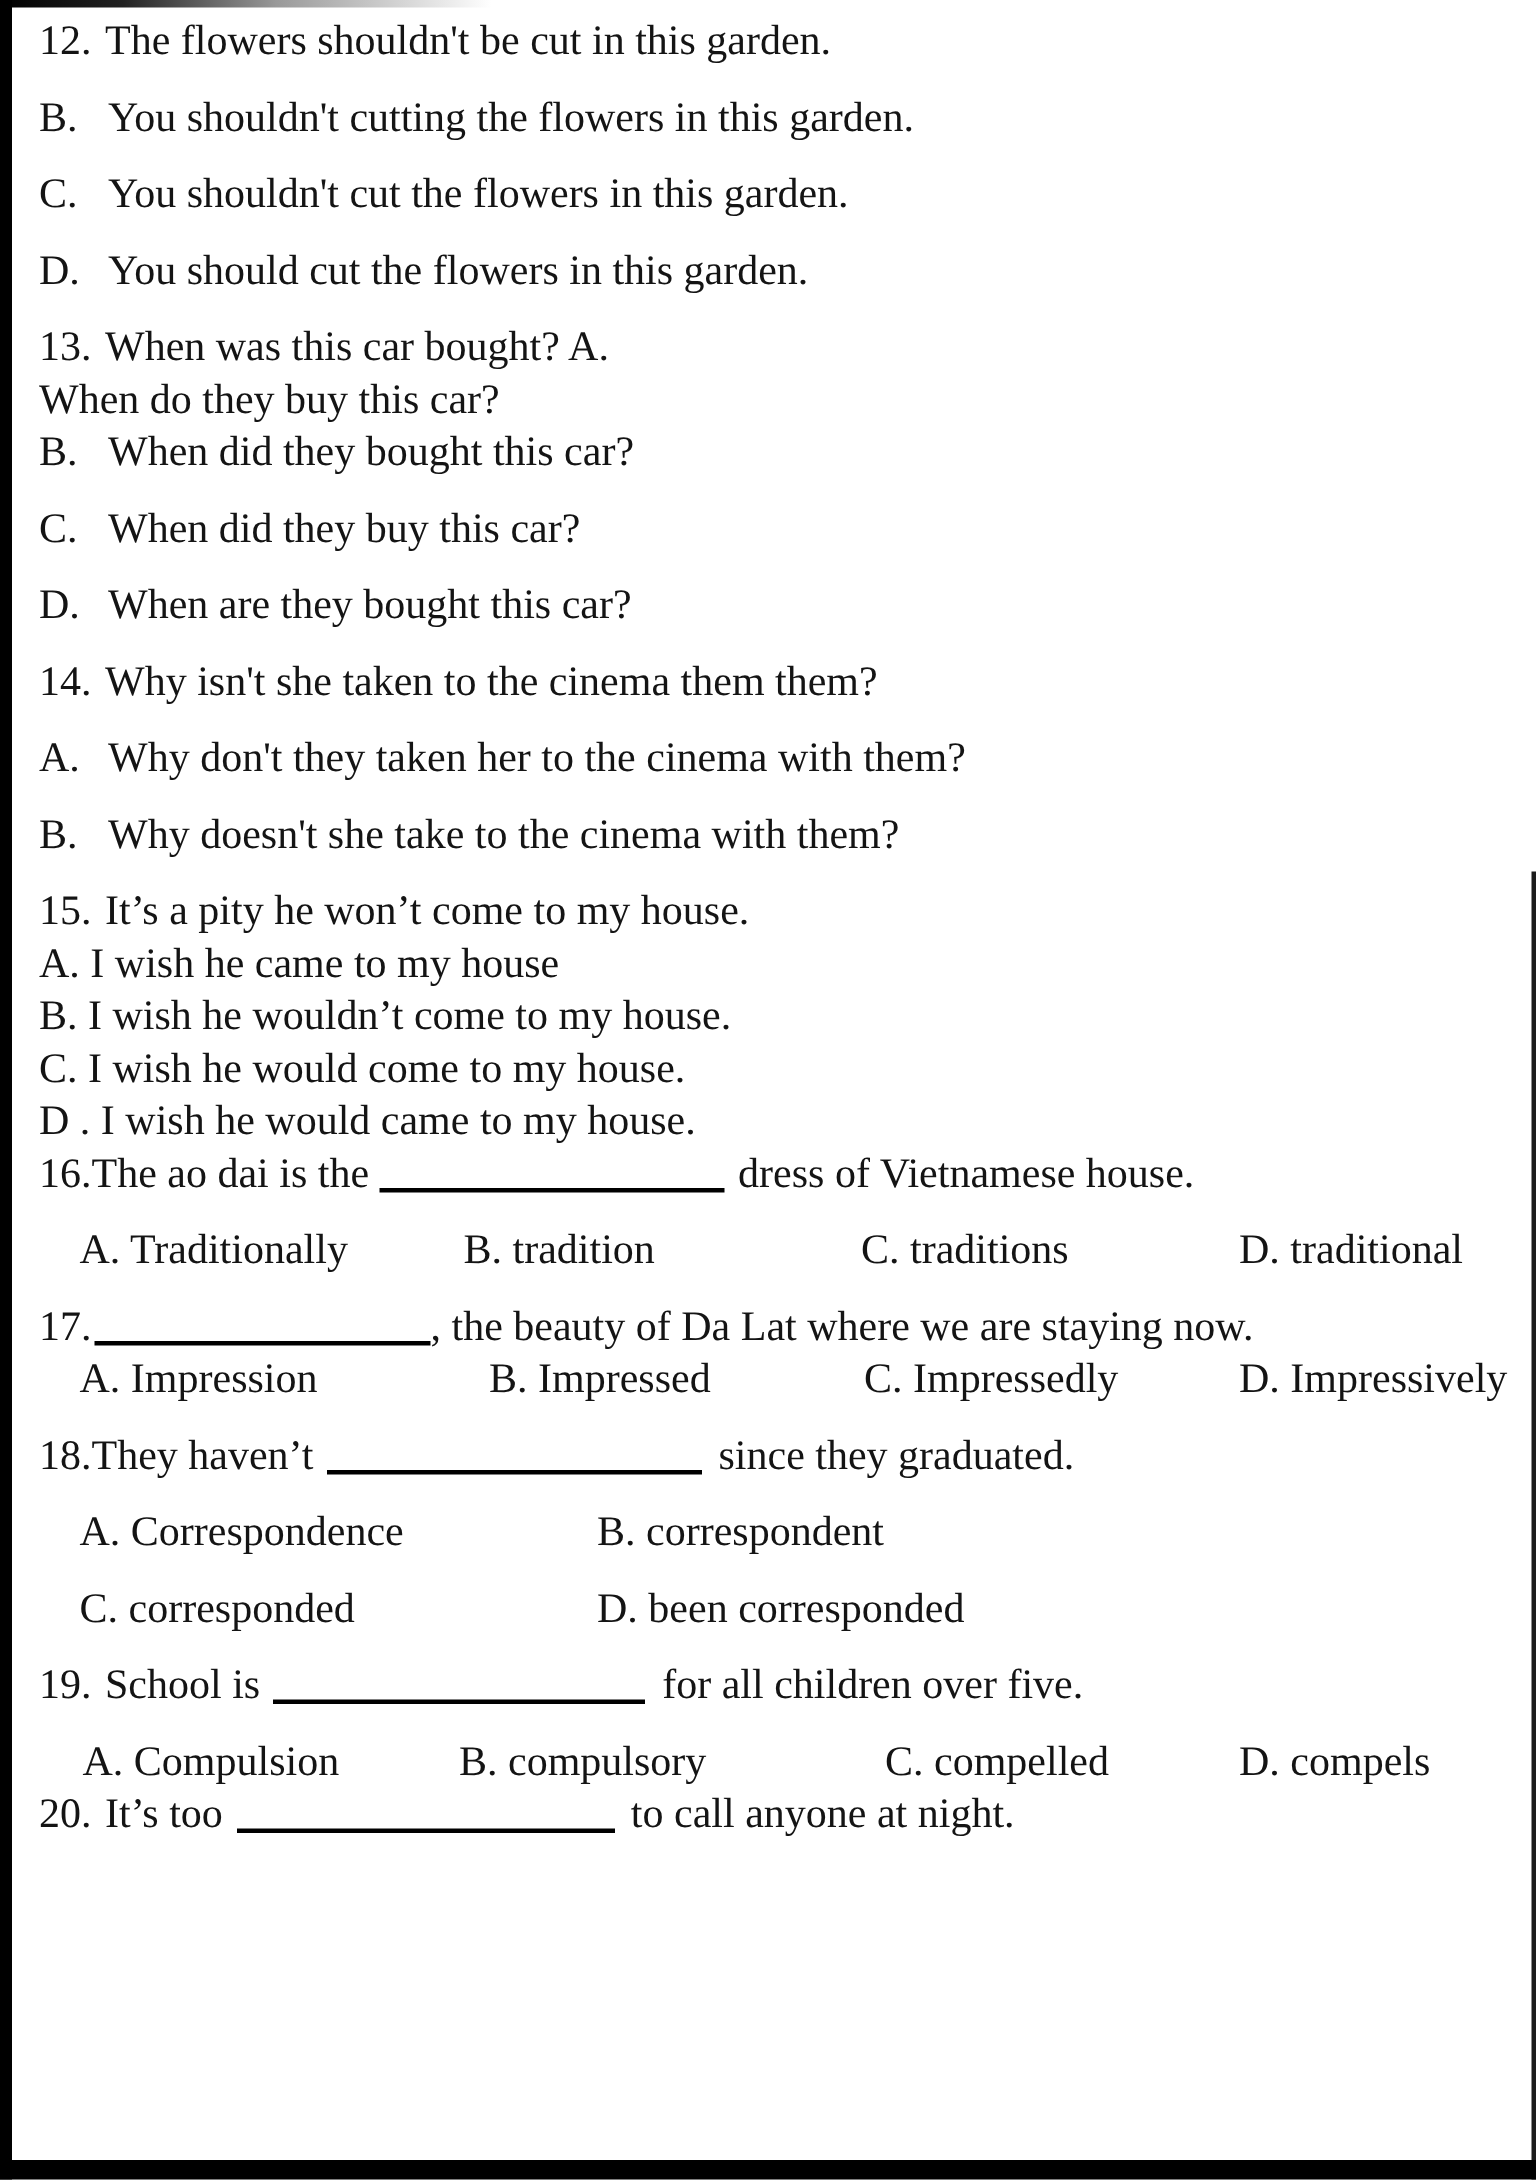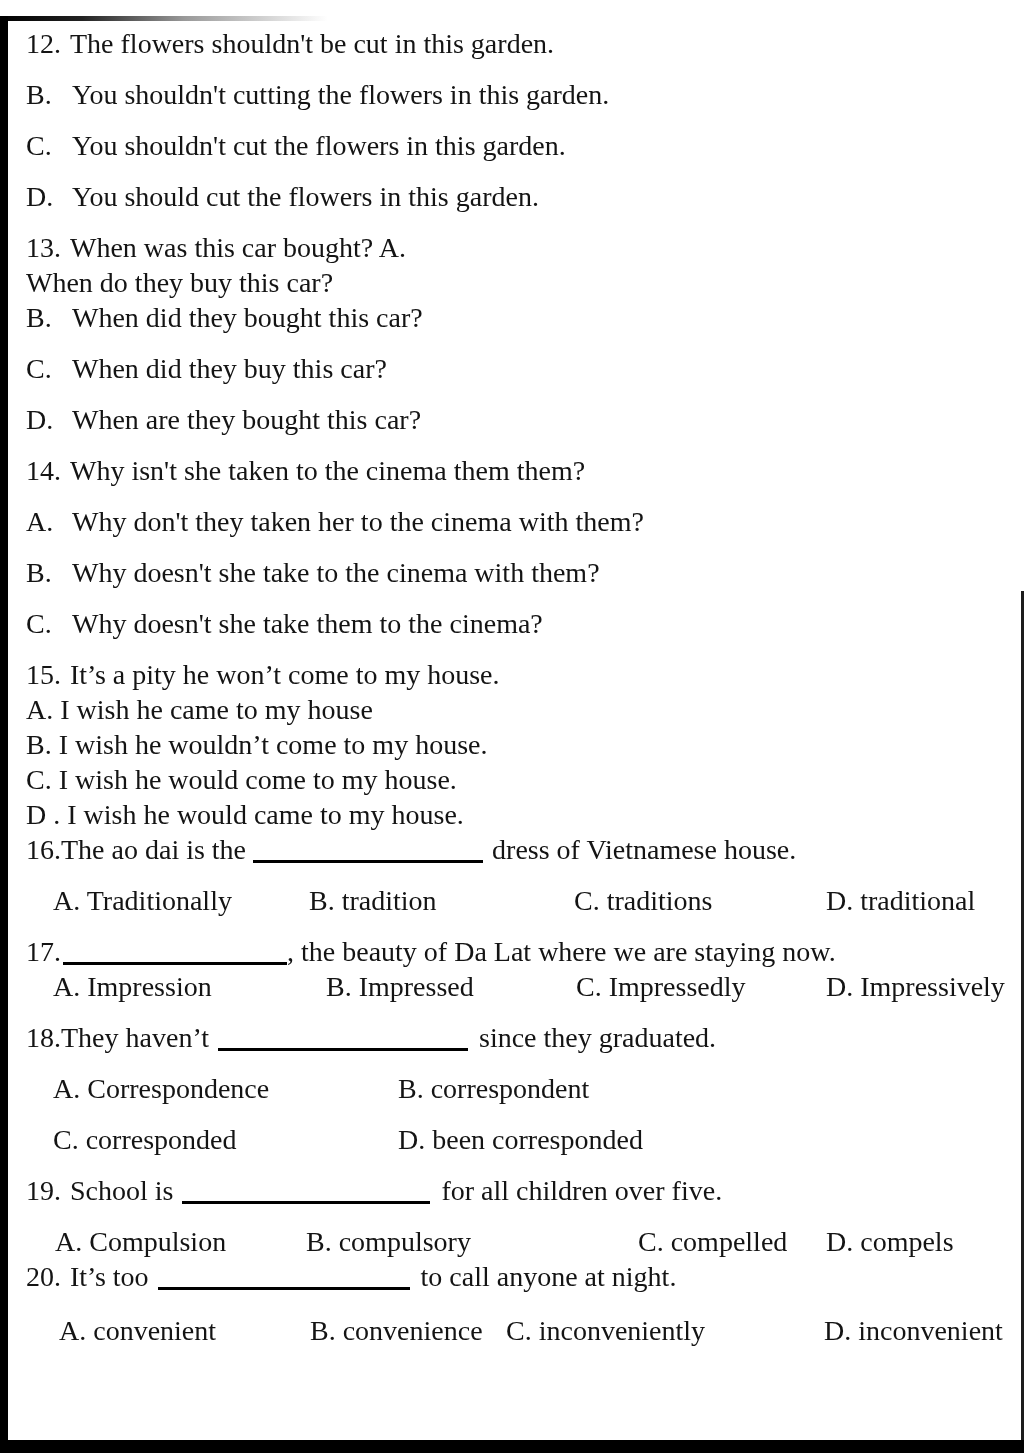--- a/index.html
+++ b/index.html
@@ -4,21 +4,21 @@
 <style>
   html,body { margin:0; padding:0; }
   body {
     width:1024px; height:1453px;
     background:#ffffff;
     font-family:"Liberation Serif","DejaVu Serif",serif;
     color:#141414;
     position:relative;
     overflow:hidden;
   }
-  .page { position:absolute; inset:0;margin-top:16px; }
+  .page { position:absolute; inset:0; }
   .content {
     position:absolute; left:0; top:0; right:0;
     padding:13px 8px 0 26px;
     font-size:28px; line-height:30px;
   }
   .line { white-space:nowrap; }
   .first { margin-top:0; }
   .para  { margin-top:21px; }
   .tight { margin-top:5px; }
   .para20 { margin-top:24px; }
@@ -57,21 +57,20 @@
 
     <div class="line para"><span class="qnum gap">13.</span><span>When was this car bought? A.</span></div>
     <div class="line tight">When do they buy this car?</div>
     <div class="line tight"><span class="optlabel">B.</span><span>When did they bought this car?</span></div>
     <div class="line para"><span class="optlabel">C.</span><span>When did they buy this car?</span></div>
     <div class="line para"><span class="optlabel">D.</span><span>When are they bought this car?</span></div>
 
     <div class="line para"><span class="qnum gap">14.</span><span>Why isn't she taken to the cinema them them?</span></div>
     <div class="line para"><span class="optlabel">A.</span><span>Why don't they taken her to the cinema with them?</span></div>
     <div class="line para"><span class="optlabel">B.</span><span>Why doesn't she take to the cinema with them?</span></div>
-    <div class="line para"><span class="optlabel">C.</span><span>Why doesn't she take them to the cinema?</span></div>
 
     <div class="line para"><span class="qnum gap">15.</span><span>It’s a pity he won’t come to my house.</span></div>
     <div class="line tight"><span class="optlabel-s">A.</span><span>I wish he came to my house</span></div>
     <div class="line tight"><span class="optlabel-s">B.</span><span>I wish he wouldn’t come to my house.</span></div>
     <div class="line tight"><span class="optlabel-s">C.</span><span>I wish he would come to my house.</span></div>
     <div class="line tight"><span class="optlabel-s">D .</span><span>I wish he would came to my house.</span></div>
 
     <div class="line tight"><span class="qnum">16.</span><span>The ao dai is the</span><span class="blank b16"></span><span>dress of Vietnamese house.</span></div>
 
     <div class="optrow para">
@@ -99,32 +98,26 @@
     <div class="optrow para">
       <span class="opt" style="left:27px"><span>C.</span> <span>corresponded</span></span>
       <span class="opt" style="left:372px"><span>D.</span> <span>been corresponded</span></span>
     </div>
 
     <div class="line para"><span class="qnum gap">19.</span><span>School is</span><span class="blank b19"></span><span>for all children over five.</span></div>
 
     <div class="optrow para">
       <span class="opt" style="left:29px"><span>A.</span> <span>Compulsion</span></span>
       <span class="opt" style="left:280px"><span>B.</span> <span>compulsory</span></span>
-      <span class="opt" style="left:612px"><span>C.</span> <span>compelled</span></span>
+      <span class="opt" style="left:564px"><span>C.</span> <span>compelled</span></span>
       <span class="opt" style="left:800px"><span>D.</span> <span>compels</span></span>
     </div>
 
     <div class="line tight"><span class="qnum gap">20.</span><span>It’s too</span><span class="blank b20"></span><span>to call anyone at night.</span></div>
 
-    <div class="optrow para20">
-      <span class="opt" style="left:33px"><span>A.</span> <span>convenient</span></span>
-      <span class="opt" style="left:284px"><span>B.</span> <span>convenience</span></span>
-      <span class="opt" style="left:480px"><span>C.</span> <span>inconveniently</span></span>
-      <span class="opt" style="left:798px"><span>D.</span> <span>inconvenient</span></span>
-    </div>
 
   </div>
 
   <div class="edge-top"></div>
   <div class="edge-left"></div>
   <div class="edge-right"></div>
   <div class="edge-bottom"></div>
 </div>
 
 </body></html>

